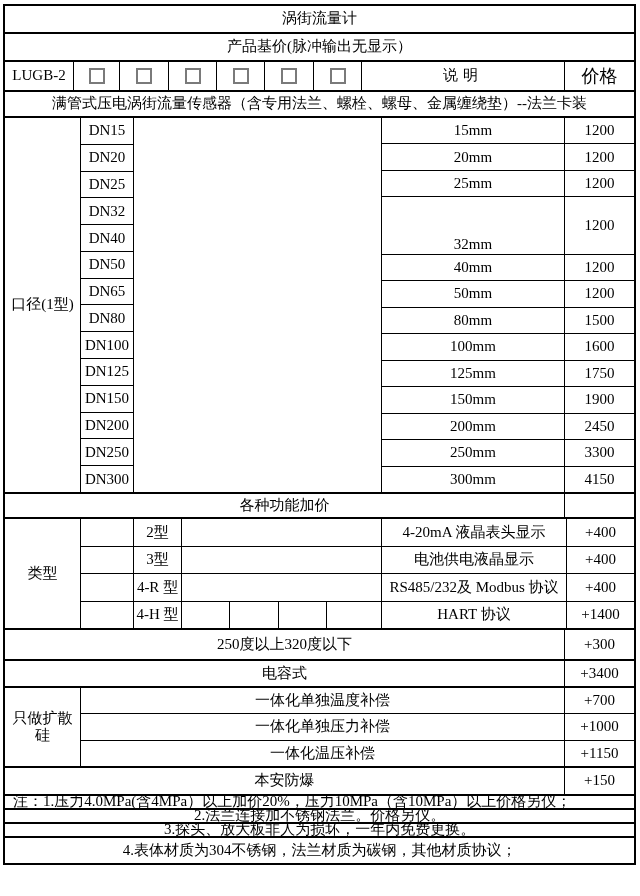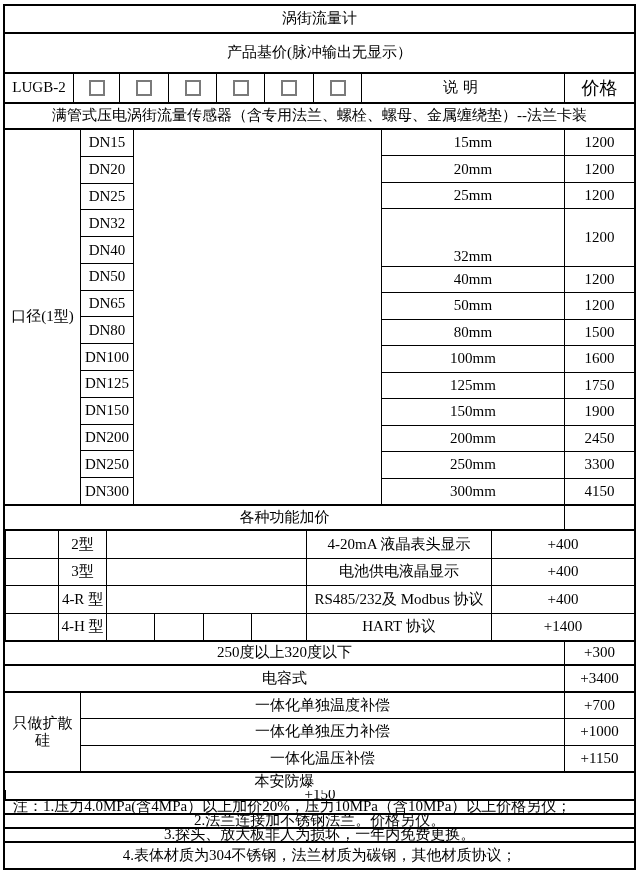--- a/index.html
+++ b/index.html
@@ -27,30 +27,30 @@
   .w-a{width:75px;}      
   .w-b{width:53px;}      
   .w-c{width:48px;}      
   .w-mid{width:200px;}   
   .w-desc{width:183px;}  
   .w-price{flex:1;}      
   .w-gap{width:248px;}   
   .w-full{flex:1;}
   
   .h-title{height:26px;}
-  .h-sub{height:40px;}
+  .h-sub{height:28px;}
   .h-head{height:30px;}
   .h-sensor{height:26px;}
   .h-dn{height:376px;}
   .h-addons{height:25px;}
   .h-type{height:111px;}
-  .h-250{height:24px;}
+  .h-250{height:31px;}
   .h-cap{height:27px;}
   .h-diff{height:80px;}
-  .h-safe{height:28px;flex-direction:column;}
+  .h-safe{height:28px;}
   .h-note{height:14px;}
   .h-note4{height:27px;}
   .big{font-size:18px;}
   .desc-head{letter-spacing:5px;}
   .note-left{justify-content:flex-start;text-align:left;padding-left:8px;}
   .checkbox{
     width:12px;height:12px;border:2px solid #7a7a7a;background:#fff;display:inline-block;
   }
   .wrap2{width:66px;}
 </style>
@@ -171,20 +171,21 @@
       </div>
       </div>
   </div>
 
   <div class="r h-addons bt2">
     <div class="c" style="width:559px;">各种功能加价</div>
     <div class="c bl w-price"></div>
   </div>
 
   <div class="r h-type bt2">
+    <div class="c w-a">类型</div>
     <div class="col" style="flex:1;">
       <div class="sub">
         <div class="c bl w-b"></div>
         <div class="c bl w-c">2型</div>
         <div class="c bl w-mid"></div>
         <div class="c bl" style="width:185px;">4-20mA 液晶表头显示</div>
         <div class="c bl w-price">+400</div>
       </div>
       <div class="sub bt1">
         <div class="c bl w-b"></div>

